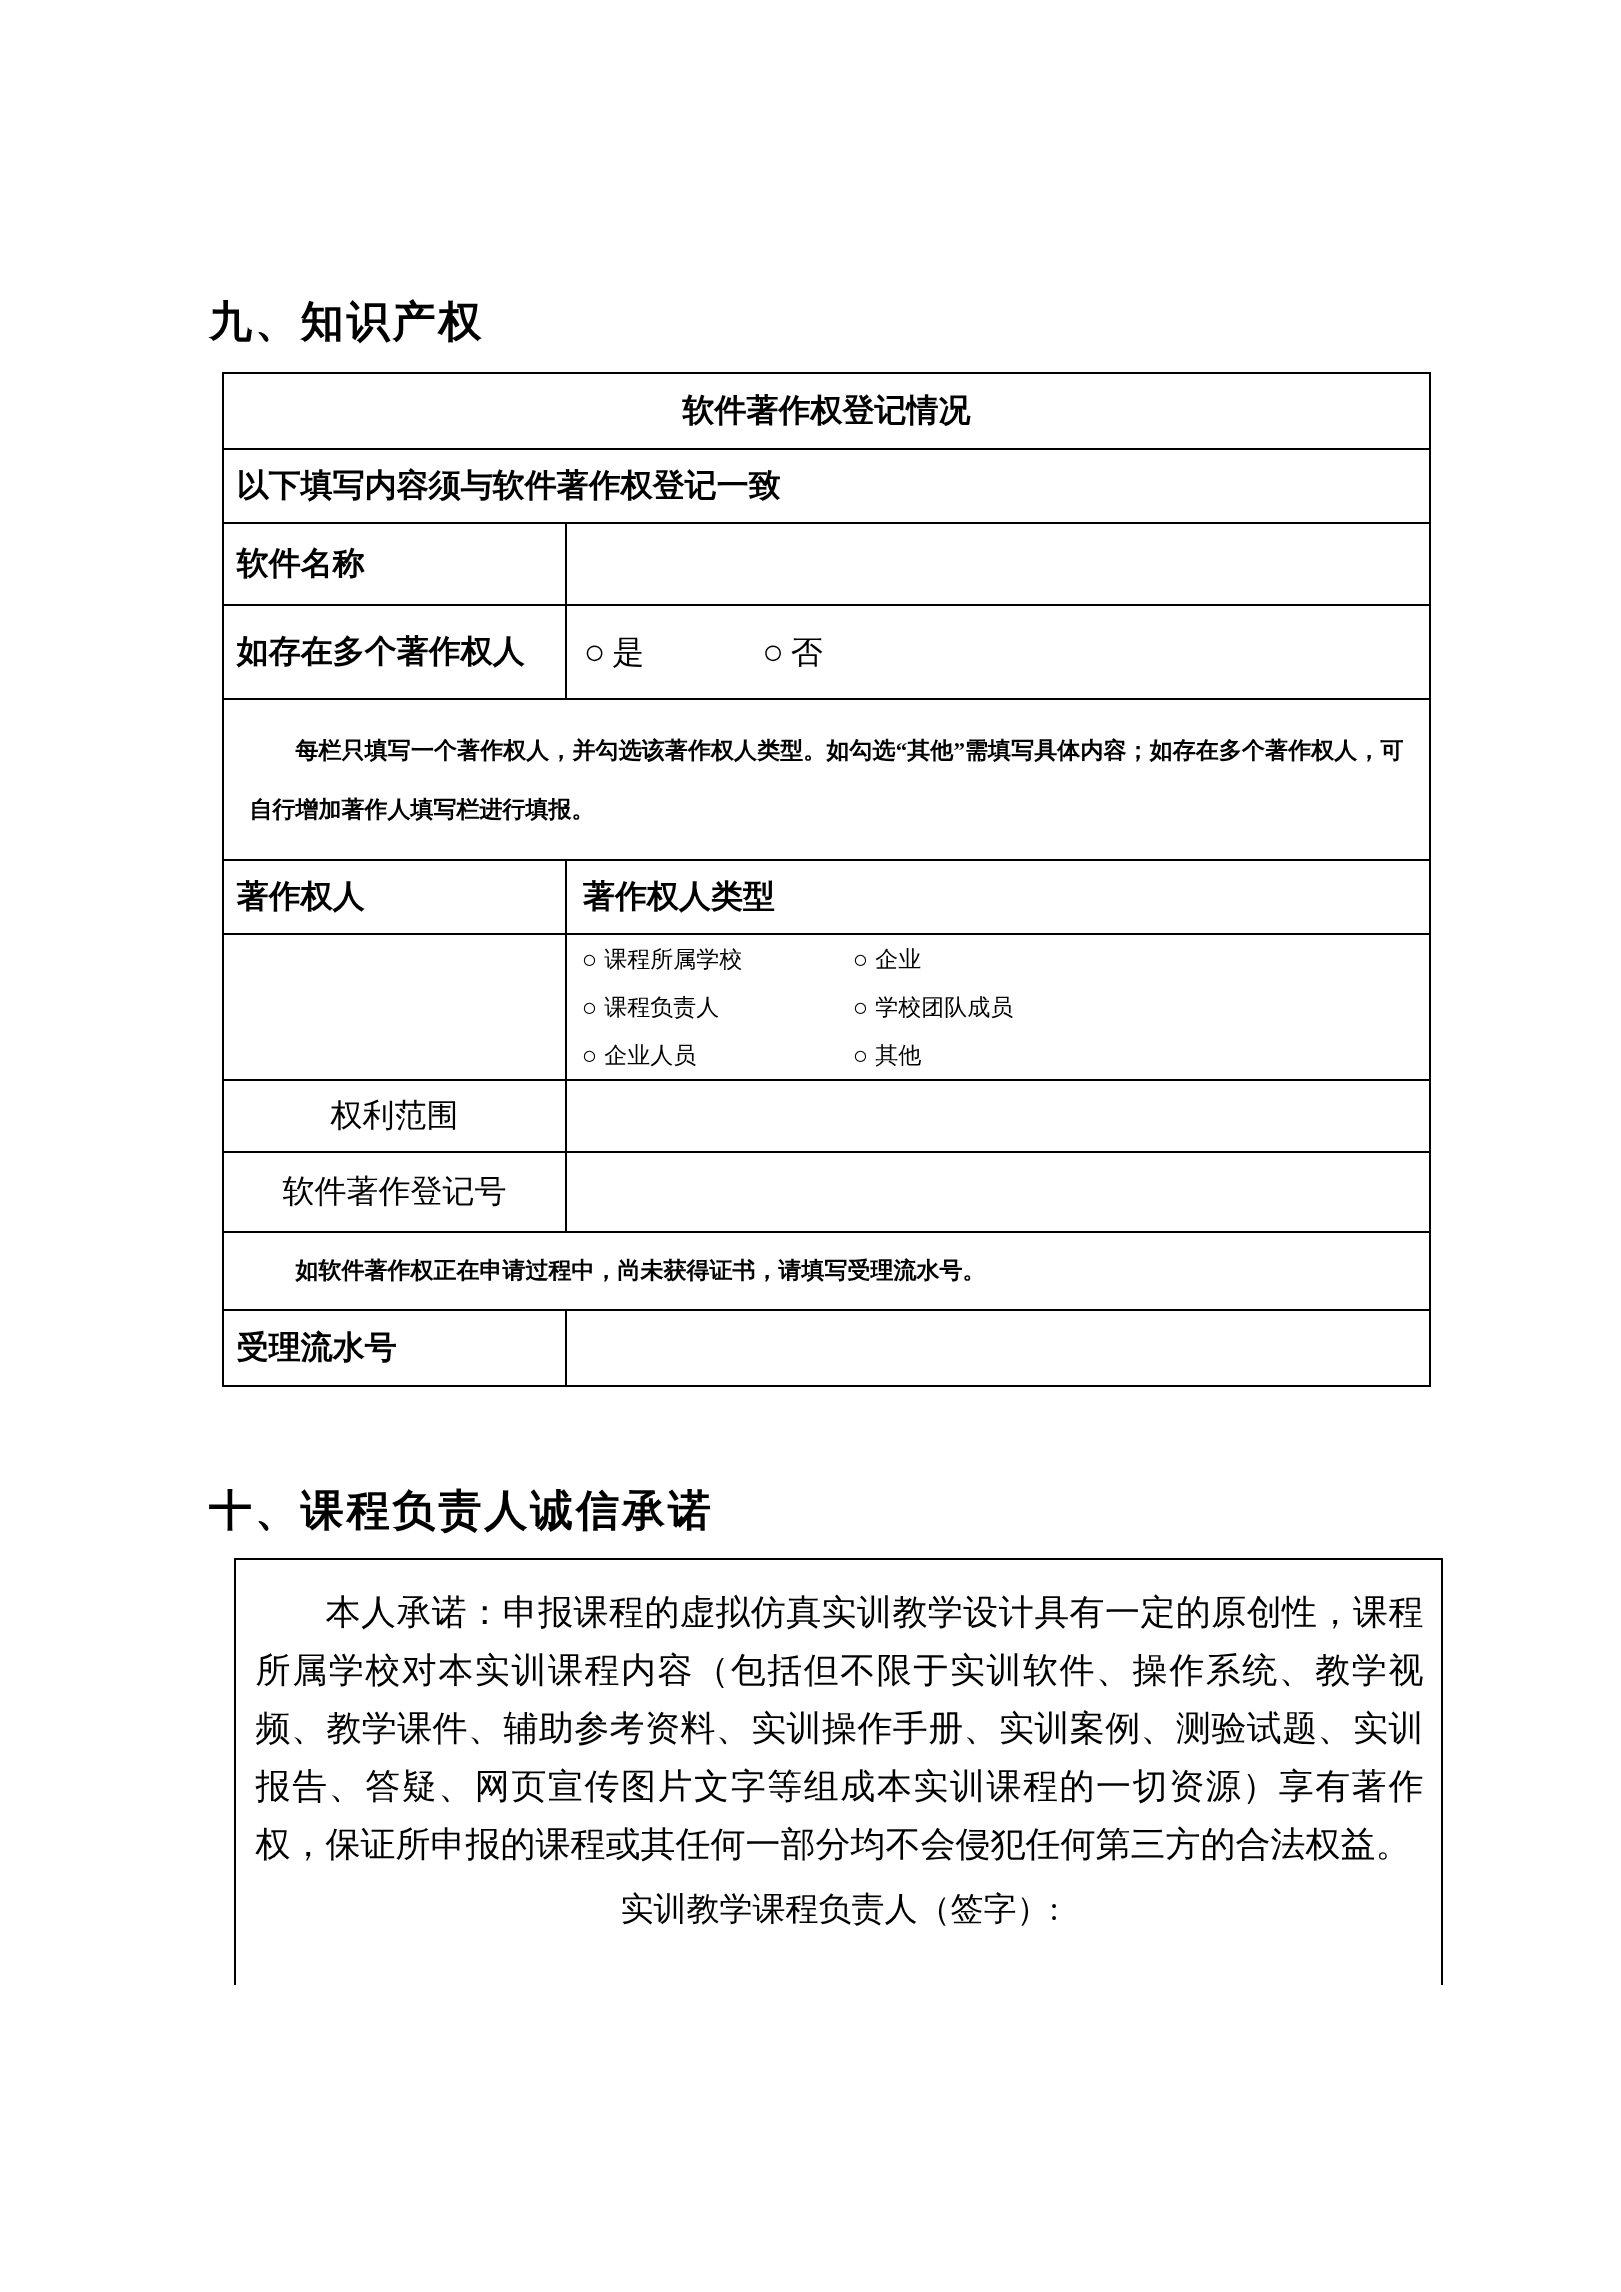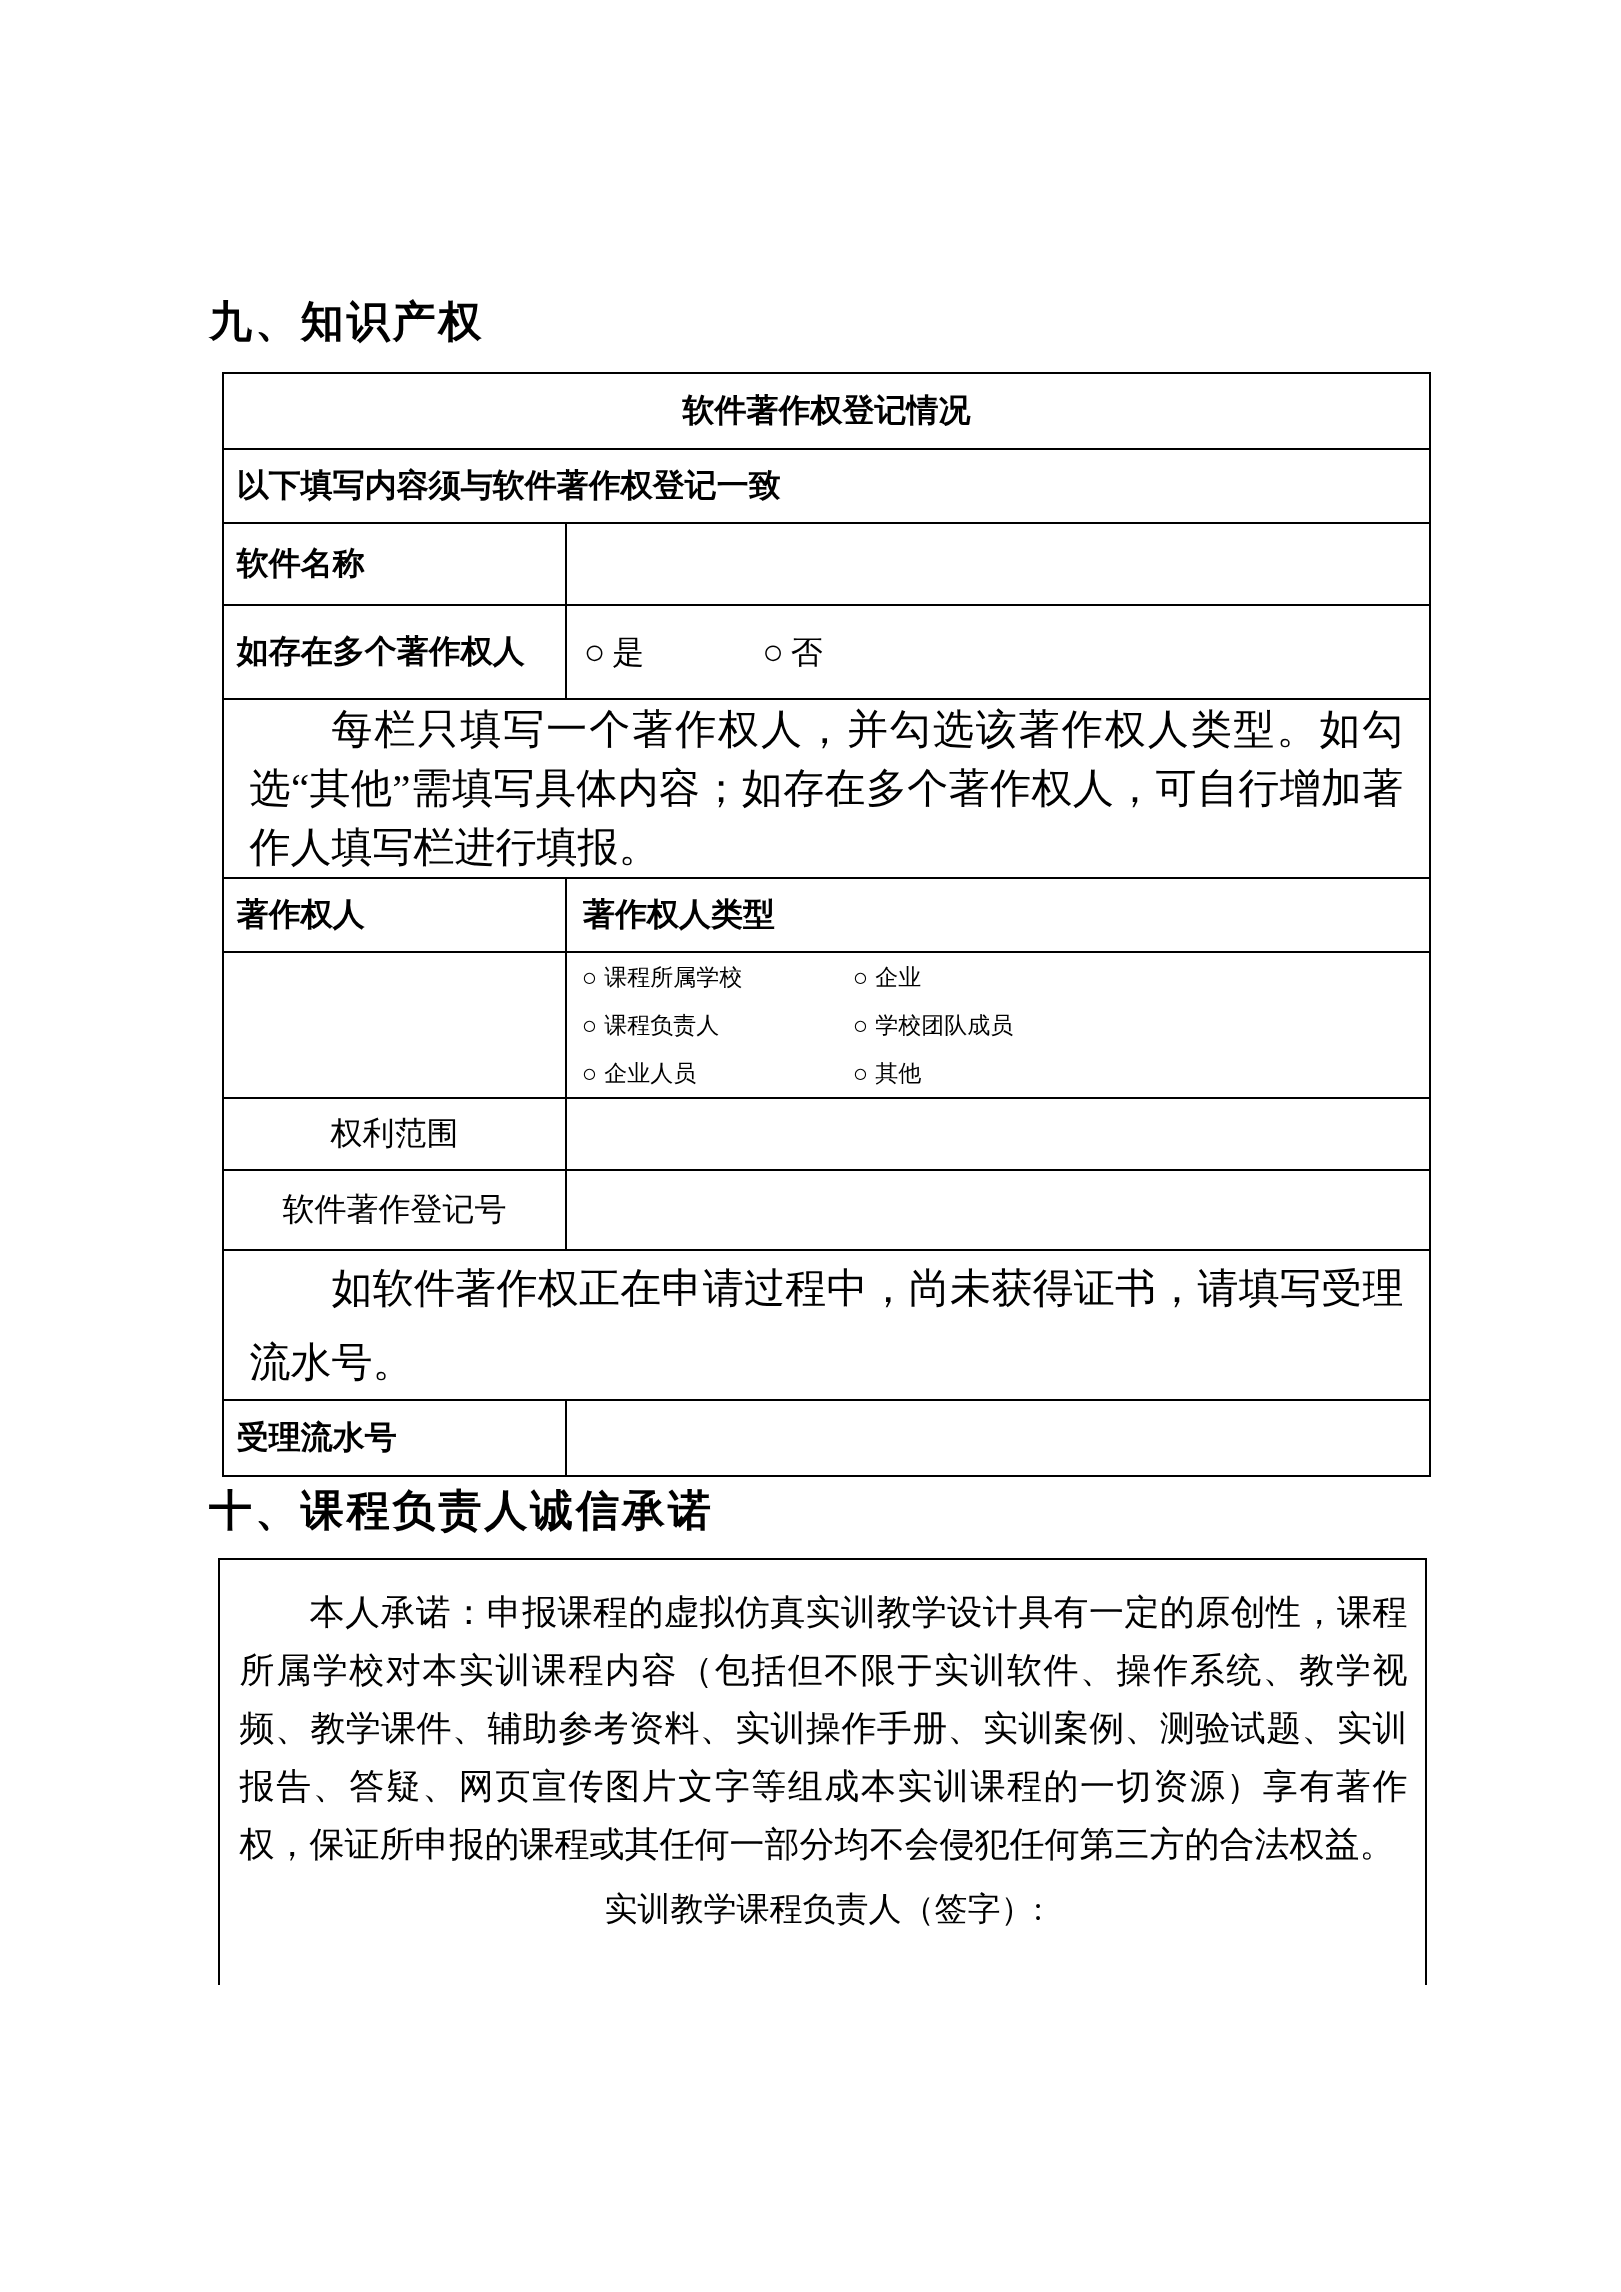--- a/index.html
+++ b/index.html
@@ -29,38 +29,38 @@
   table.ip td {
     border:2px solid #000;
     vertical-align:middle;
     overflow:hidden;
   }
   .th-center { text-align:center; font-weight:700; font-size:32px; }
   .bold-left { font-weight:700; font-size:32px; padding-left:12.7px; }
   .lbl-center { text-align:center; font-weight:400; font-size:32px; }
   .kai { font-family:"Liberation Serif", serif; font-weight:400; }
   .note-cell {
-    font-size:41px; line-height:59px;
-    padding:0 25.5px; text-indent:2em; text-align:justify;
+    font-size:23px; line-height:59px;
+    padding:0 25.5px; text-indent:2em; text-align:justify;font-weight:bold;
   }
   .input-cell { background:#fff; }
   .radio-cell { font-size:32px; padding-left:16.7px; }
   .radio { display:inline-block; cursor:default; }
   .radio-gap { margin-left:110px; }
   .circ { font-size:1.12em; margin-right:6.9px; position:relative; top:1px; }
   .opts-grid {
     display:grid;
     grid-template-columns:271px auto;
     line-height:47px;
     font-size:23px;
     padding-left:14.7px;
   }
 
   .commit-box {
-    position:absolute; left:218px; top:1558px;
+    position:absolute; left:234px; top:1558px;
     width:1209px; height:458px;
     border:2px solid #000;
     padding:23.5px 17.6px 0 19.6px;
   }
   .commit-text {
     font-family:"Liberation Serif", serif;
     font-size:35px; line-height:58px;
     text-indent:2em; text-align:justify;
   }
   .sig-line {

